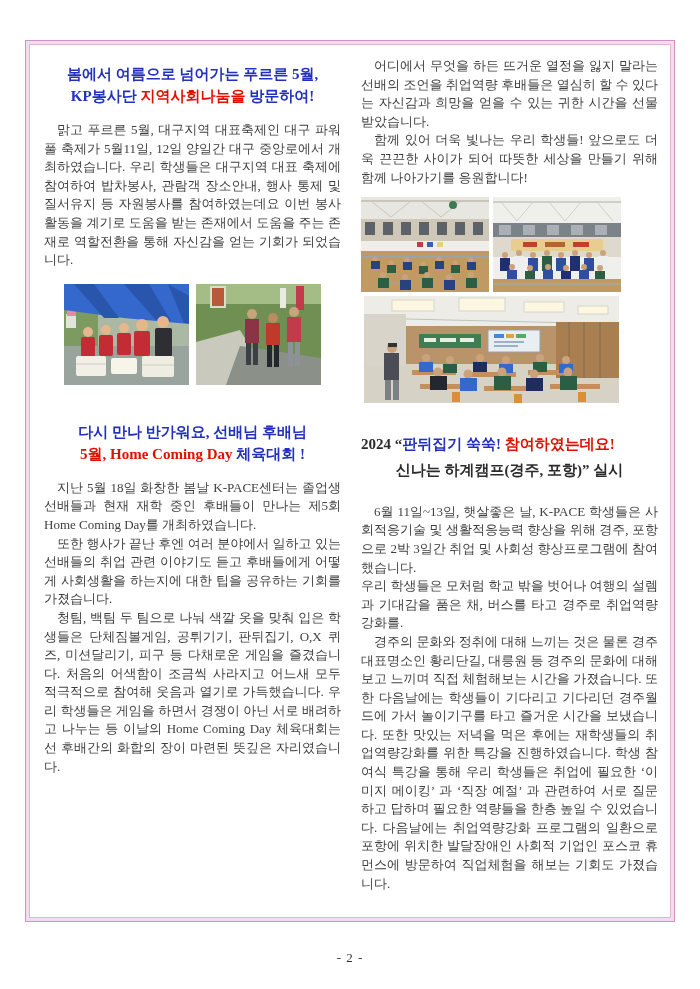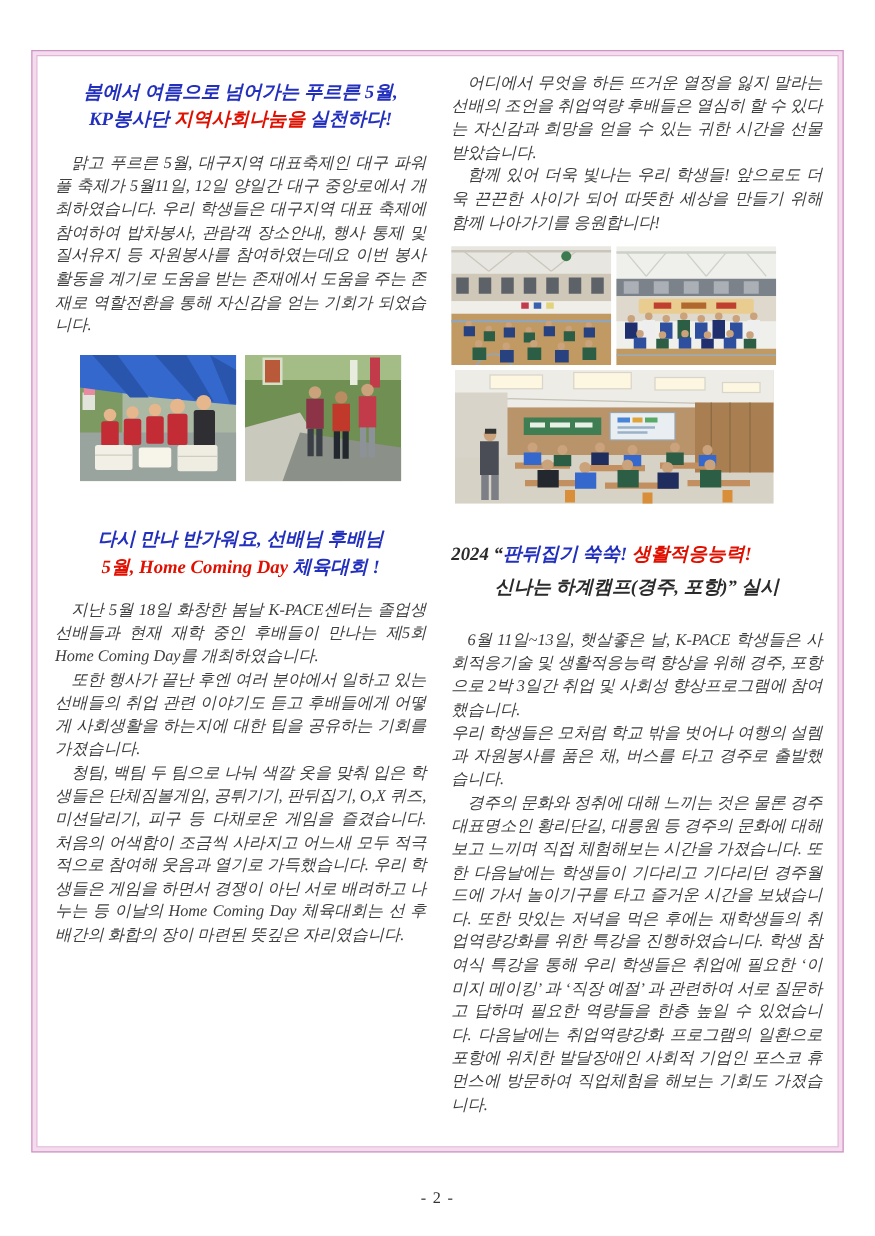--- a/index.html
+++ b/index.html
@@ -12,21 +12,21 @@
   .frame-outer{
     position:absolute;left:25px;top:40px;width:650px;height:882px;
     box-sizing:border-box;border:1px solid var(--border-outer,#cd93c3);
     background:var(--border-fill,#f4dcee);padding:3px;
   }
   .frame-inner{
     box-sizing:border-box;width:100%;height:100%;
     border:1px solid var(--border-inner,#e2b5d8);background:#fff;
     padding:12px 12px 0 14px;overflow:hidden;
   }
-  .columns{display:flex;gap:20px;font-style:italic;}
+  .columns{display:flex;gap:20px;}
   .col{width:300px;font-size:13px;line-height:18.6px;text-align:justify;}
   .title1{margin:6px 0 14px;font-size:15px;font-weight:bold;line-height:22px;text-align:center;}
   .title2{margin:36px 0 14px;font-size:15px;font-weight:bold;line-height:22px;text-align:center;}
   .title3{margin:22px 0 20px;font-size:15px;font-weight:bold;line-height:26px;}
   .title3 .l1{text-align:left;}
   .title3 .l2{text-align:center;}
   .blue{color:var(--heading-blue,#2230bd);}
   .red{color:var(--heading-red,#e01000);}
   .black{color:#2b2b2b;}
   p.body{margin:0;text-indent:13px;}
@@ -46,21 +46,21 @@
 <body>
 
 <div class="frame-outer">
   <div class="frame-inner">
     <div class="columns">
 
       <div class="col">
         <div class="title1">
           <div><span class="blue">봄에서 여름으로 넘어가는 푸르른 5월,</span></div>
           <div>
-            <span class="blue">KP봉사단 </span><span class="red">지역사회나눔을</span><span class="blue"> 실천하다!</span>
+            <span class="blue">KP봉사단 </span><span class="red">지역사회나눔을</span><span class="blue"> 방문하여!</span>
           </div>
         </div>
 
         <p class="body">맑고 푸르른 5월, 대구지역 대표축제인 대구 파워풀 축제가 5월11일, 12일 양일간 대구 중앙로에서 개최하였습니다. 우리 학생들은 대구지역 대표 축제에 참여하여 밥차봉사, 관람객 장소안내, 행사 통제 및 질서유지 등 자원봉사를 참여하였는데요 이번 봉사활동을 계기로 도움을 받는 존재에서 도움을 주는 존재로 역할전환을 통해 자신감을 얻는 기회가 되었습니다.</p>
 
         <div class="photo-row">
 
           <svg width="125" height="101" viewBox="0 0 125 101" role="img" aria-label="photo-festival-volunteer-booth">
             <rect width="125" height="101" fill="#aab8a4"></rect>
             <rect x="0" y="0" width="34" height="64" fill="#7d9a62"></rect>
@@ -298,27 +298,27 @@
                 <rect x="196" y="80" width="17" height="14" fill="#2c5e46"></rect>
               <rect x="88" y="96" width="8" height="10" fill="#d98f3a"></rect>
                 <rect x="150" y="98" width="8" height="9" fill="#d98f3a"></rect>
                 <rect x="214" y="96" width="8" height="10" fill="#d98f3a"></rect>
             </g>
           </svg>
         </div>
 
         <div class="title3">
           <div class="l1">
-            <span class="black">2024 “</span><span class="blue">판뒤집기 쑥쑥!</span><span class="red"> 생활적응능력!</span>
+            <span class="black">2024 “</span><span class="blue">판뒤집기 쑥쑥!</span><span class="red"> 참여하였는데요!</span>
           </div>
           <div class="l2"><span class="black">신나는 하계캠프(경주, 포항)” 실시</span></div>
         </div>
 
         <p class="body">6월 11일~13일, 햇살좋은 날, K-PACE 학생들은 사회적응기술 및 생활적응능력 향상을 위해 경주, 포항으로 2박 3일간 취업 및 사회성 향상프로그램에 참여했습니다.</p>
-        <p class="body no-indent">우리 학생들은 모처럼 학교 밖을 벗어나 여행의 설렘과 자원봉사를 품은 채, 버스를 타고 경주로 출발했습니다.</p>
+        <p class="body no-indent">우리 학생들은 모처럼 학교 밖을 벗어나 여행의 설렘과 기대감을 품은 채, 버스를 타고 경주로 취업역량강화를.</p>
         <p class="body">경주의 문화와 정취에 대해 느끼는 것은 물론 경주 대표명소인 황리단길, 대릉원 등 경주의 문화에 대해 보고 느끼며 직접 체험해보는 시간을 가졌습니다. 또한 다음날에는 학생들이 기다리고 기다리던 경주월드에 가서 놀이기구를 타고 즐거운 시간을 보냈습니다. 또한 맛있는 저녁을 먹은 후에는 재학생들의 취업역량강화를 위한 특강을 진행하였습니다. 학생 참여식 특강을 통해 우리 학생들은 취업에 필요한 ‘이미지 메이킹’ 과 ‘직장 예절’ 과 관련하여 서로 질문하고 답하며 필요한 역량들을 한층 높일 수 있었습니다. 다음날에는 취업역량강화 프로그램의 일환으로 포항에 위치한 발달장애인 사회적 기업인 포스코 휴먼스에 방문하여 직업체험을 해보는 기회도 가졌습니다.</p>
       </div>
 
     </div>
   </div>
 </div>
 
 <div class="page-number">- 2 -</div>
 
 </body></html>

